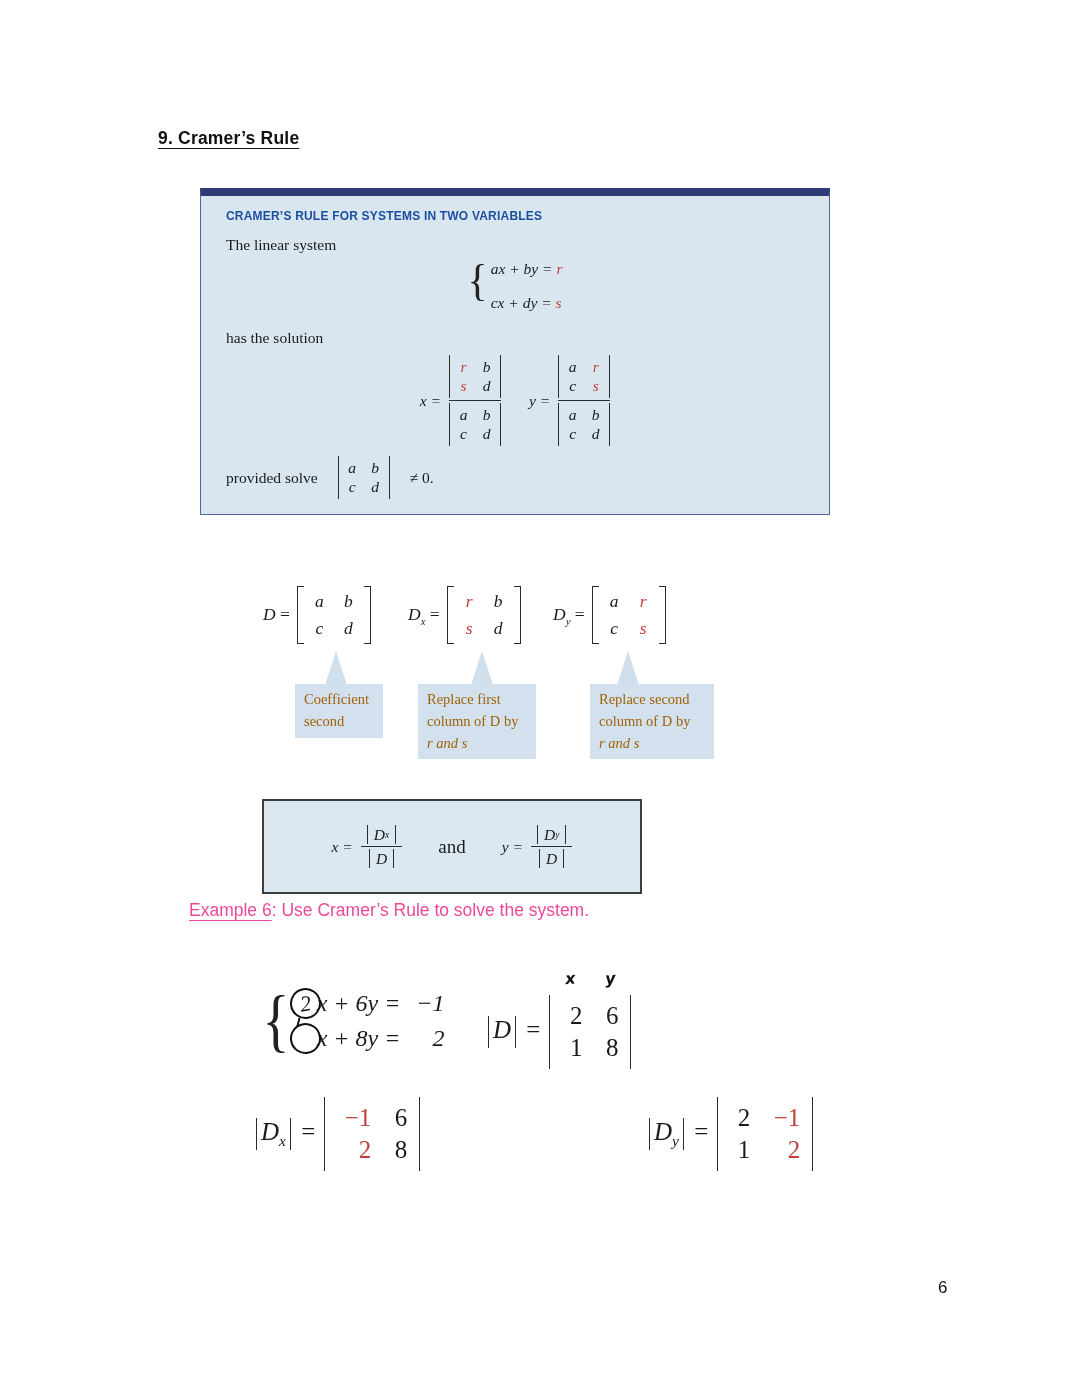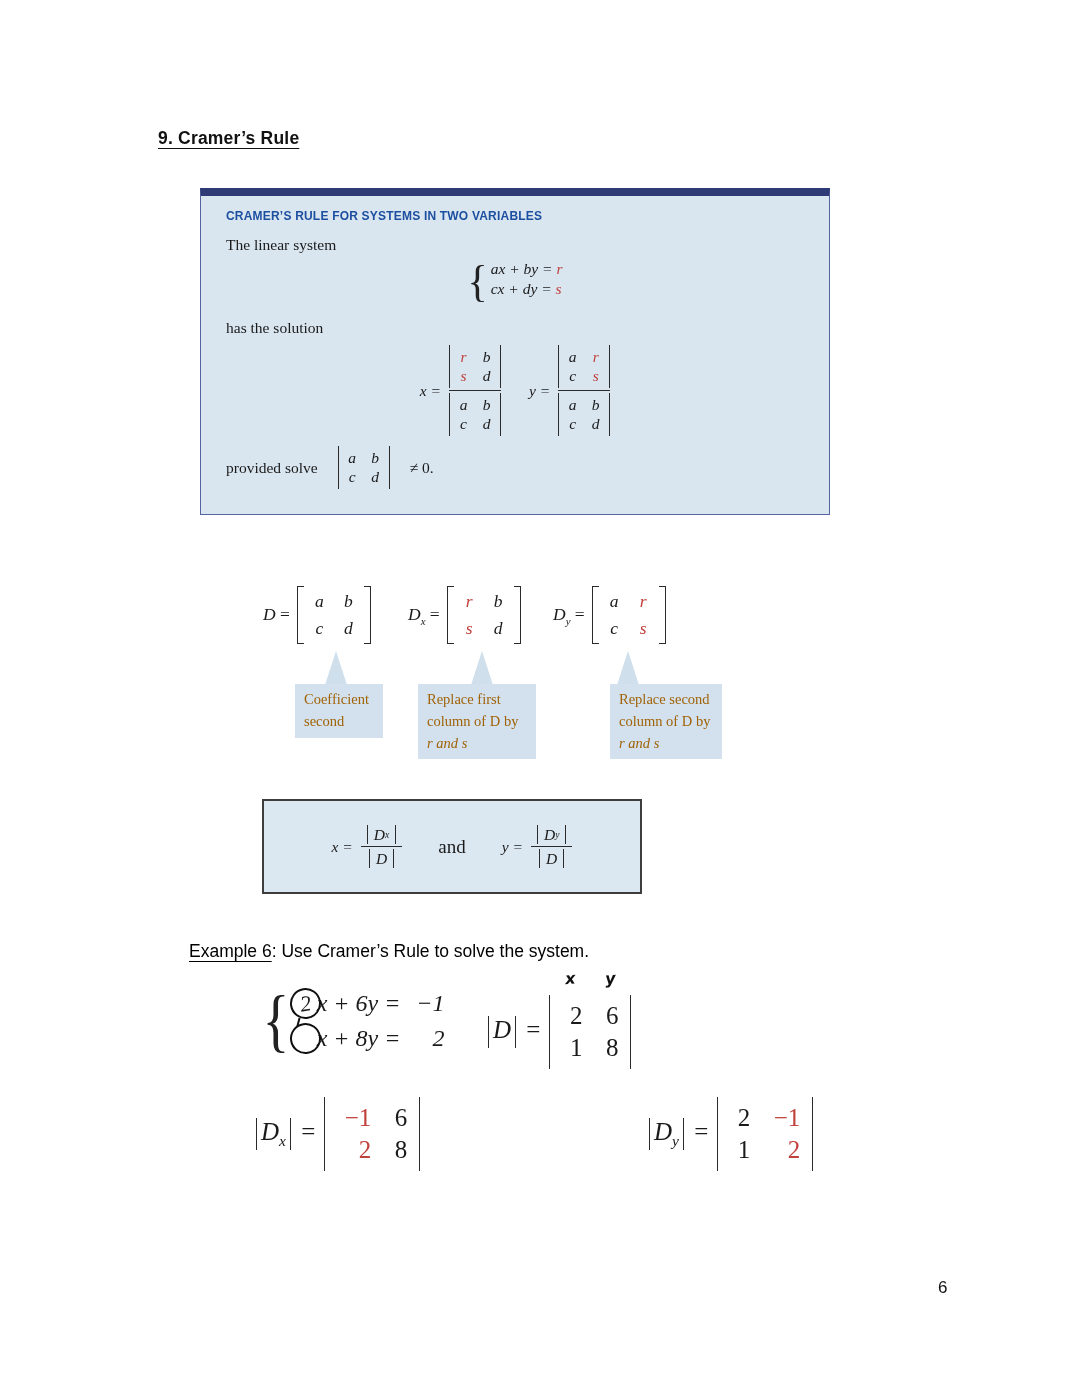--- a/index.html
+++ b/index.html
@@ -12,21 +12,21 @@
   
   .doc-heading{left:158px;top:128px;font-family:"Liberation Sans",sans-serif;font-size:17.5px;font-weight:700;color:#111;text-decoration:underline;text-underline-offset:4px;letter-spacing:.2px;}
 
   
   .rule-box{left:200px;top:188px;width:630px;height:327px;box-sizing:border-box;background:#d9e6f0;border:1.5px solid #55639e;border-top:8px solid #2e3b76;padding:13px 25px 0 25px;}
   .rule-title{font-family:"Liberation Sans",sans-serif;font-weight:700;font-size:12px;color:#1d4fa0;letter-spacing:.2px;}
   .rule-intro{font-size:15.5px;margin-top:13px;}
   .sys-wrap{display:flex;justify-content:center;margin-top:6px;}
   .brace{font-family:"Liberation Serif",serif;font-weight:400;color:#222;}
   .brace.small{font-size:42px;transform:scaleY(1.05);line-height:1;margin-right:3px;}
-  .sys-lines{display:flex;flex-direction:column;gap:2px;font-size:15.5px;}
+  .sys-lines{display:flex;flex-direction:column;gap:16px;font-size:15.5px;}
   .sys-line{font-style:italic;}
   .rule-solution{font-size:15.5px;margin-top:17px;}
 
   .frac-row{display:flex;justify-content:center;align-items:center;gap:28px;margin-top:8px;}
   .eq-group{display:flex;align-items:center;gap:8px;font-size:15.5px;}
   .frac{display:inline-flex;flex-direction:column;align-items:center;}
   .fbar{align-self:stretch;border-top:1.3px solid #2b2b2b;margin:2px 0;}
   .det{display:inline-flex;flex-direction:column;justify-content:center;border-left:1.3px solid #2b2b2b;border-right:1.3px solid #2b2b2b;padding:3px 8px;gap:1px;}
   .drow{display:flex;justify-content:space-between;gap:12px;font-style:italic;}
   .drow .cell{min-width:11px;text-align:center;}
@@ -48,21 +48,21 @@
   .callout{box-sizing:border-box;background:#d2e1ed;padding:5px 9px;font-size:14.5px;line-height:1.5;color:#a16207;}
   .callout span{display:block;}
 
   
   .result-box{left:262px;top:799px;width:380px;height:95px;box-sizing:border-box;background:#dce8f1;border:2px solid #3d3d3d;display:flex;align-items:center;justify-content:center;gap:36px;font-size:19px;}
   .vbar{display:inline-block;width:0;border-left:1.4px solid #2b2b2b;height:19px;margin:0 6px;vertical-align:middle;}
   .rfrac{display:inline-flex;flex-direction:column;align-items:center;}
   .rnum,.rden{display:flex;align-items:center;}
 
   
-  .example-heading{left:189px;top:941px;font-family:"Liberation Sans",sans-serif;font-size:17.5px;color:#000000;}
+  .example-heading{left:189px;top:900px;font-family:"Liberation Sans",sans-serif;font-size:17.5px;color:#ec4899;}
   .example-heading .u{text-decoration:underline;text-underline-offset:4px;}
   .ex-sys{left:260px;top:988px;display:flex;align-items:center;}
   .brace.big{font-size:66px;transform:scaleX(.85) scaleY(1.05);line-height:1;margin-right:-2px;}
   .ex-lines{display:flex;flex-direction:column;gap:4px;font-size:24px;font-style:italic;}
   .ex-line{display:flex;align-items:center;}
   .circ{position:relative;display:inline-flex;align-items:center;justify-content:center;width:27px;height:27px;border:2.4px solid #101010;border-radius:50%;transform:rotate(-9deg);margin-right:-4px;font-size:22px;}
   .circ.c2::before{content:"";position:absolute;top:-8px;left:8px;width:2.4px;height:9px;background:#101010;transform:rotate(24deg);}
   .ex-rhs{display:inline-block;min-width:36px;text-align:right;margin-left:8px;}
 
   .exdet-group{display:flex;align-items:center;gap:9px;font-size:25px;}
@@ -229,21 +229,21 @@
 
   <div class="abs callout" style="left:295px;top:684px;width:88px;">
     <span>Coefficient</span>
     <span>second</span>
   </div>
   <div class="abs callout" style="left:418px;top:684px;width:118px;">
     <span>Replace first</span>
     <span>column of D by</span>
     <span class="it">r and s</span>
   </div>
-  <div class="abs callout" style="left:610px;top:684px;width:112px;">
+  <div class="abs callout" style="left:590px;top:684px;width:124px;">
     <span>Replace second</span>
     <span>column of D by</span>
     <span class="it">r and s</span>
   </div>
 
   <div class="abs result-box">
     <span class="eq-group">
       <span class="it">x =</span>
       <span class="rfrac">
         <span class="rnum">

